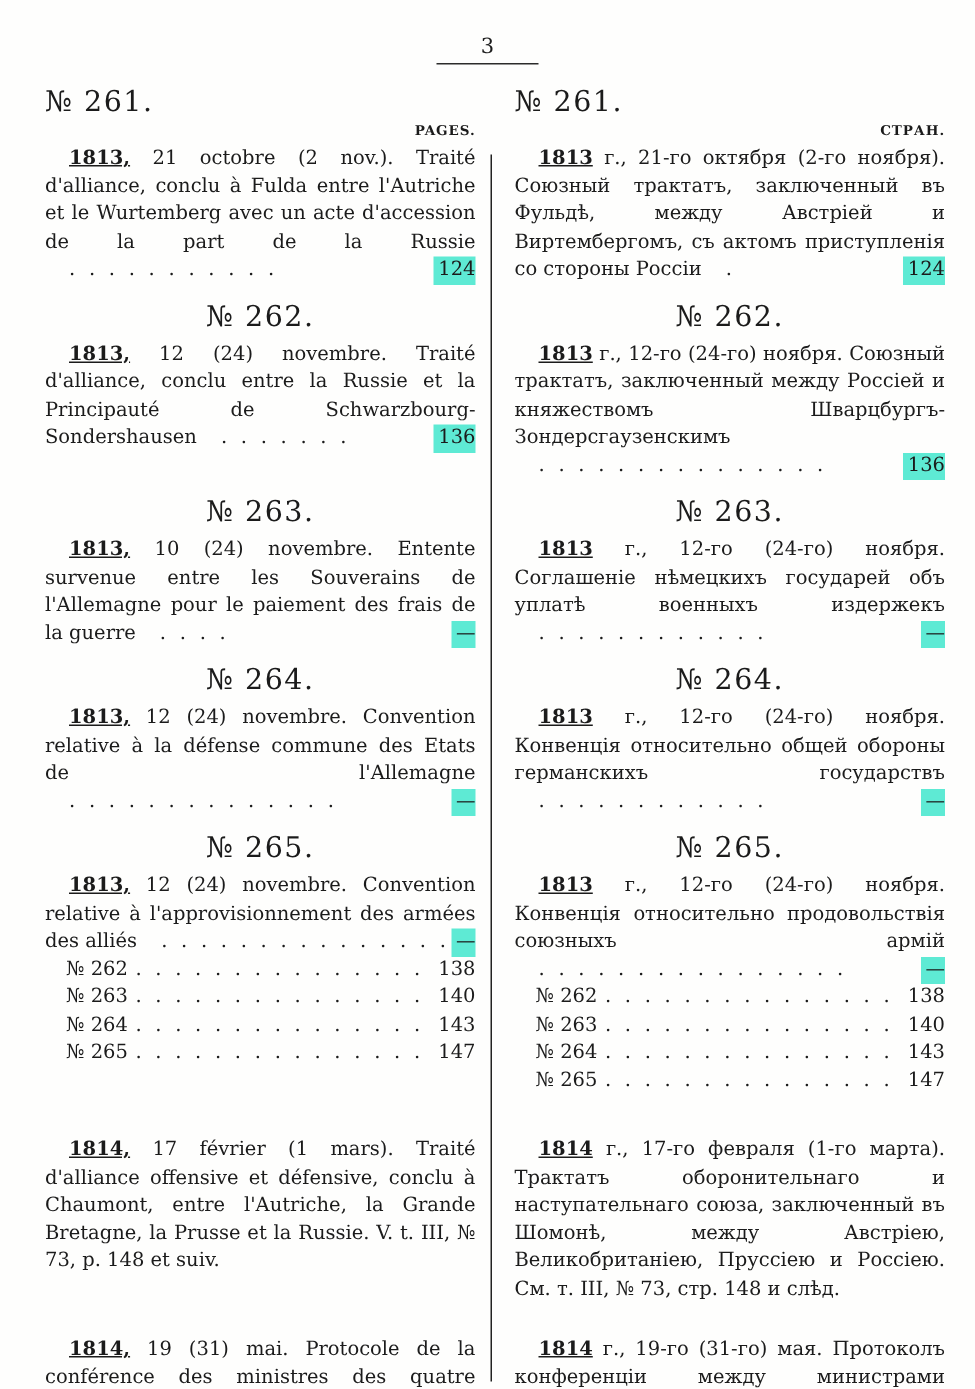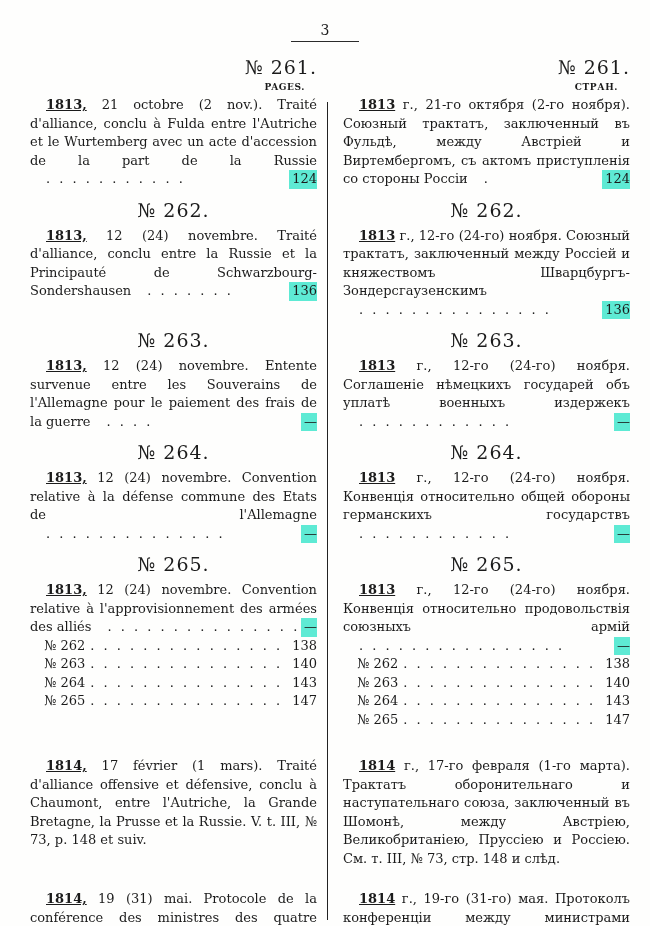--- a/index.html
+++ b/index.html
@@ -9,22 +9,22 @@
     box-sizing:border-box;
   }
   .folio-wrap{text-align:center;padding-top:20px;}
   .folio{display:inline-block;font-size:14px;line-height:16px;padding:0 30px 3px;border-bottom:1.6px solid #2b2b2b;}
   .columns{
     position:relative;display:grid;grid-template-columns:287px 287px;
     column-gap:26px;padding:4px 18px 0 30px;
   }
   .vdivider{position:absolute;left:327px;top:60px;width:1.4px;height:818px;background:#222;}
   .col-head{position:relative;height:40px;margin-top:6px;}
-  .col-head .no{display:block;text-align:right;font-size:19px;letter-spacing:1px;padding-top:4px;}
-  .col-head .pages-label{position:absolute;right:12px;bottom:0;font-size:9px;font-weight:bold;letter-spacing:.6px;}
+  .col-head .no{display:block;text-align:left;font-size:19px;letter-spacing:1px;padding-top:4px;}
+  .col-head .pages-label{position:absolute;right:0;bottom:0;font-size:9px;font-weight:bold;letter-spacing:.6px;}
   .h-no{text-align:center;font-size:19px;letter-spacing:1px;margin:10px 0 2px;}
   .cell{min-width:0;}
   .entry{
     font-size:13px;line-height:18.5px;text-align:justify;text-indent:16px;
     position:relative;margin:4px 0 0;
   }
   .entry .lead{font-weight:bold;text-decoration:underline;}
   .entry .dots{letter-spacing:2.5px;white-space:nowrap;overflow:hidden;display:inline-block;max-width:235px;vertical-align:bottom;}
   .entry .pg{position:absolute;right:0;bottom:0;text-indent:0;background:#5eead4;padding-left:3px;}
   .subrow{display:flex;align-items:flex-start;font-size:13px;line-height:18.5px;padding-left:14px;}
@@ -93,21 +93,21 @@
     <div class="cell">
       <div class="h-no">№ 263.</div>
     </div>
     <div class="cell">
       <div class="h-no">№ 263.</div>
     </div>
 
     <div class="cell">
       <p class="entry">
         <span class="lead">1813,</span>
-        <span>12 (24) novembre. Entente survenue entre les Souverains de l'Allemagne pour le paiement des frais de la guerre</span><span class="dots"> . . . .</span>
+        <span>10 (24) novembre. Entente survenue entre les Souverains de l'Allemagne pour le paiement des frais de la guerre</span><span class="dots"> . . . .</span>
         <span class="pg">—</span>
       </p>
     </div>
     <div class="cell">
       <p class="entry">
         <span class="lead">1813</span>
         <span>г., 12-го (24-го) ноября. Соглашеніе нѣмецкихъ государей объ уплатѣ военныхъ издержекъ</span><span class="dots"> . . . . . . . . . . . .</span>
         <span class="pg">—</span>
       </p>
     </div>

